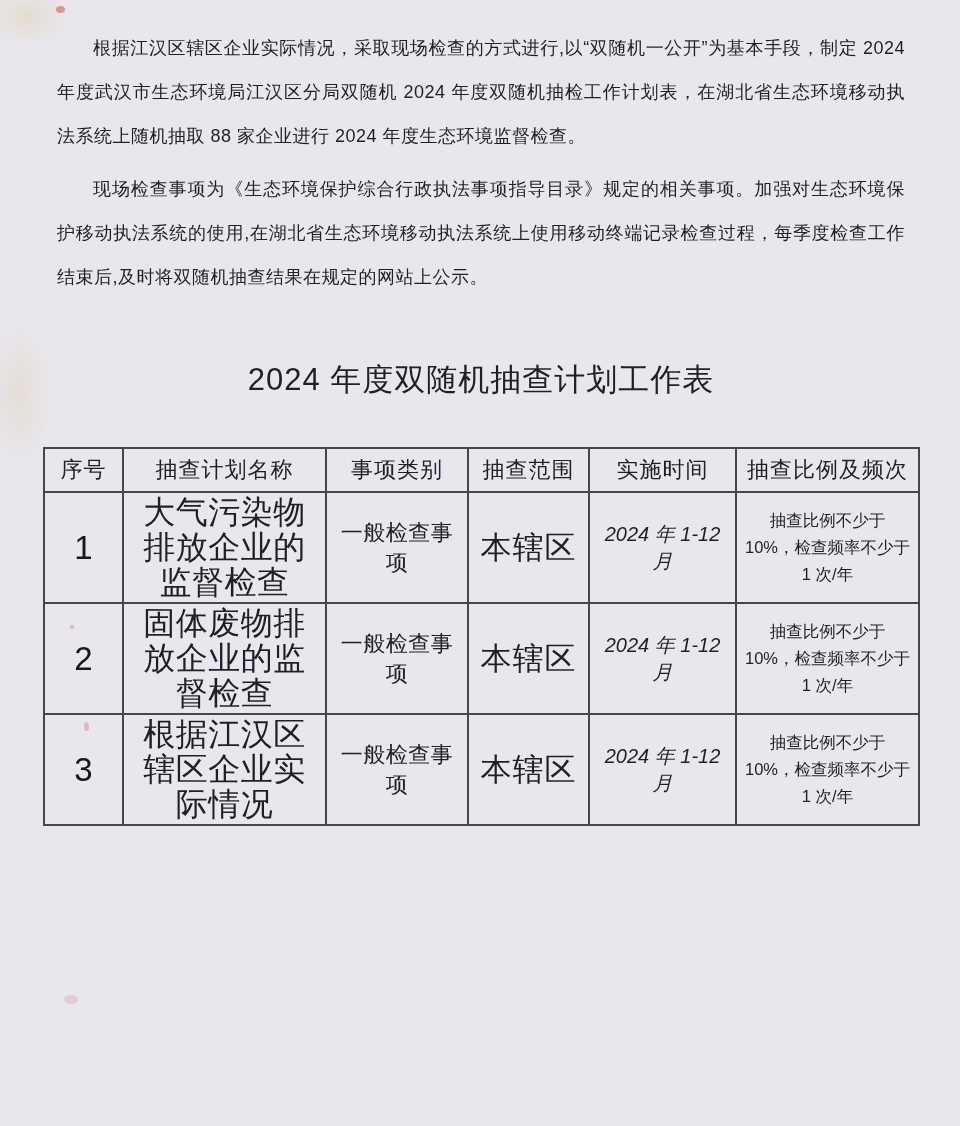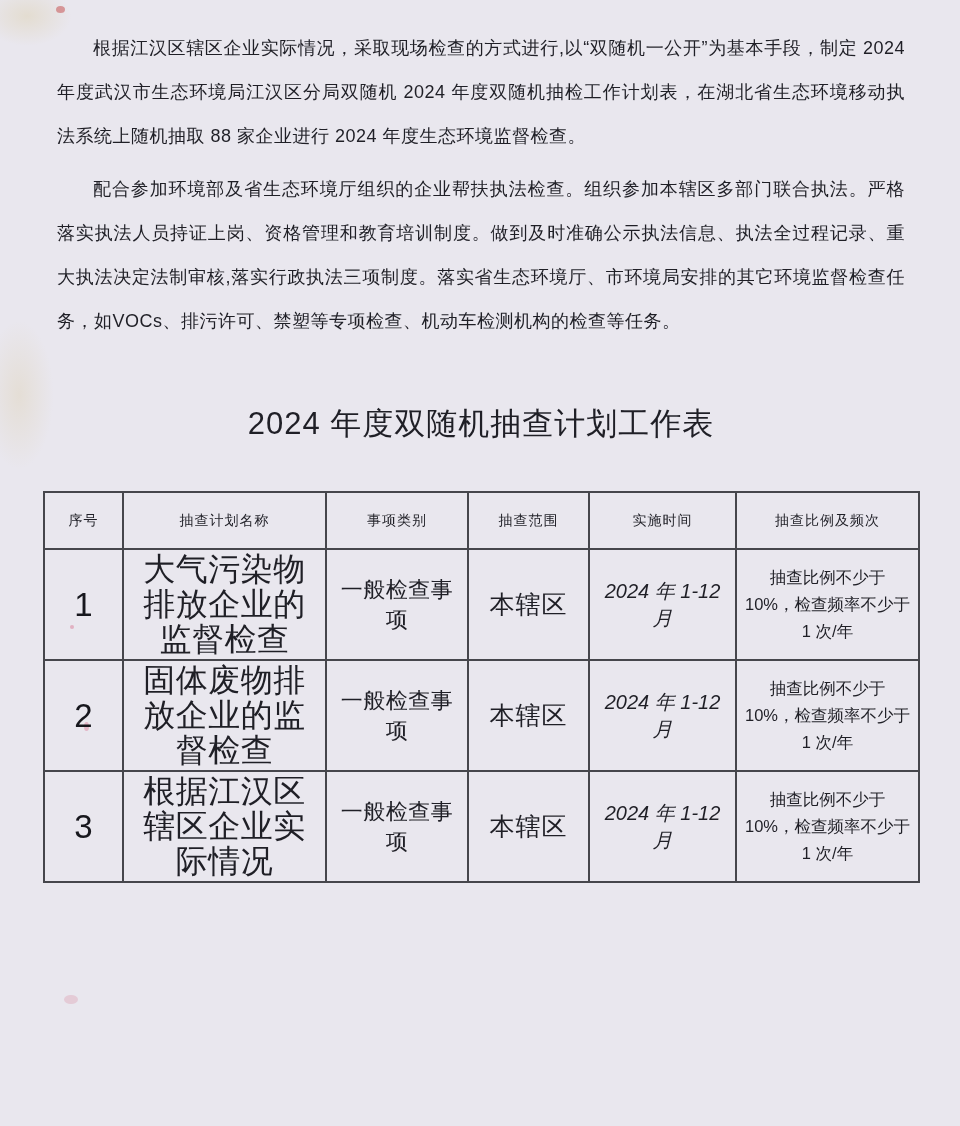--- a/index.html
+++ b/index.html
@@ -57,48 +57,48 @@
   table.plan col.c6 { width:183px; }
   table.plan th, table.plan td {
     border:2px solid #46464c;
     text-align:center;
     vertical-align:middle;
     font-weight:400;
     background:transparent;
     padding:2px 6px;
   }
   table.plan th {
-    height:57px;
-    font-size:14px;
+    height:44px;
+    font-size:22px;
     letter-spacing:1px;
   }
   table.plan td { height:75px; }
   td.cell-index { font-size:33px; color:#17171d; }
   td.cell-name  { font-size:32px; line-height:35px; padding:4px 14px; letter-spacing:.5px; }
   td.cell-cat   { font-size:22px; letter-spacing:.5px; }
-  td.cell-scope { font-size:25px; letter-spacing:1px; }
+  td.cell-scope { font-size:31px; letter-spacing:1px; }
   td.cell-time  { font-size:20px;font-style:italic; }
   td.cell-freq  { font-size:16.5px; line-height:27px; padding:4px 8px; }
 </style>
 </head>
 <body>
 
 <div class="page">
 
   <div class="stain stain-corner"></div>
   <div class="stain stain-left-mid"></div>
   <div class="speck speck-1"></div>
   <div class="speck speck-2"></div>
   <div class="speck speck-3"></div>
   <div class="speck speck-4"></div>
 
   <div class="content">
 
     <p>根据江汉区辖区企业实际情况，采取现场检查的方式进行,以“双随机一公开”为基本手段，制定 2024 年度武汉市生态环境局江汉区分局双随机 2024 年度双随机抽检工作计划表，在湖北省生态环境移动执法系统上随机抽取 88 家企业进行 2024 年度生态环境监督检查。</p>
-    <p>配合参加环境部及省生态环境厅组织的企业帮扶执法检查。组织参加本辖区多部门联合执法。严格落实执法人员持证上岗、资格管理和教育培训制度。做到及时准确公示执法信息、执法全过程记录、重大执法决定法制审核,落实行政执法三项制度。落实省生态环境厅、市环境局安排的其它环境监督检查任务，如VOCs、排污许可、禁塑等专项检查、机动车检测机构的检查等任务。</p>
+    <p>现场检查事项为《生态环境保护综合行政执法事项指导目录》规定的相关事项。加强对生态环境保护移动执法系统的使用,在湖北省生态环境移动执法系统上使用移动终端记录检查过程，每季度检查工作结束后,及时将双随机抽查结果在规定的网站上公示。</p>
 
     <h2 class="table-title">2024 年度双随机抽查计划工作表</h2>
 
     <table class="plan">
       <colgroup>
         <col class="c1">
           <col class="c2">
           <col class="c3">
           <col class="c4">
           <col class="c5">

